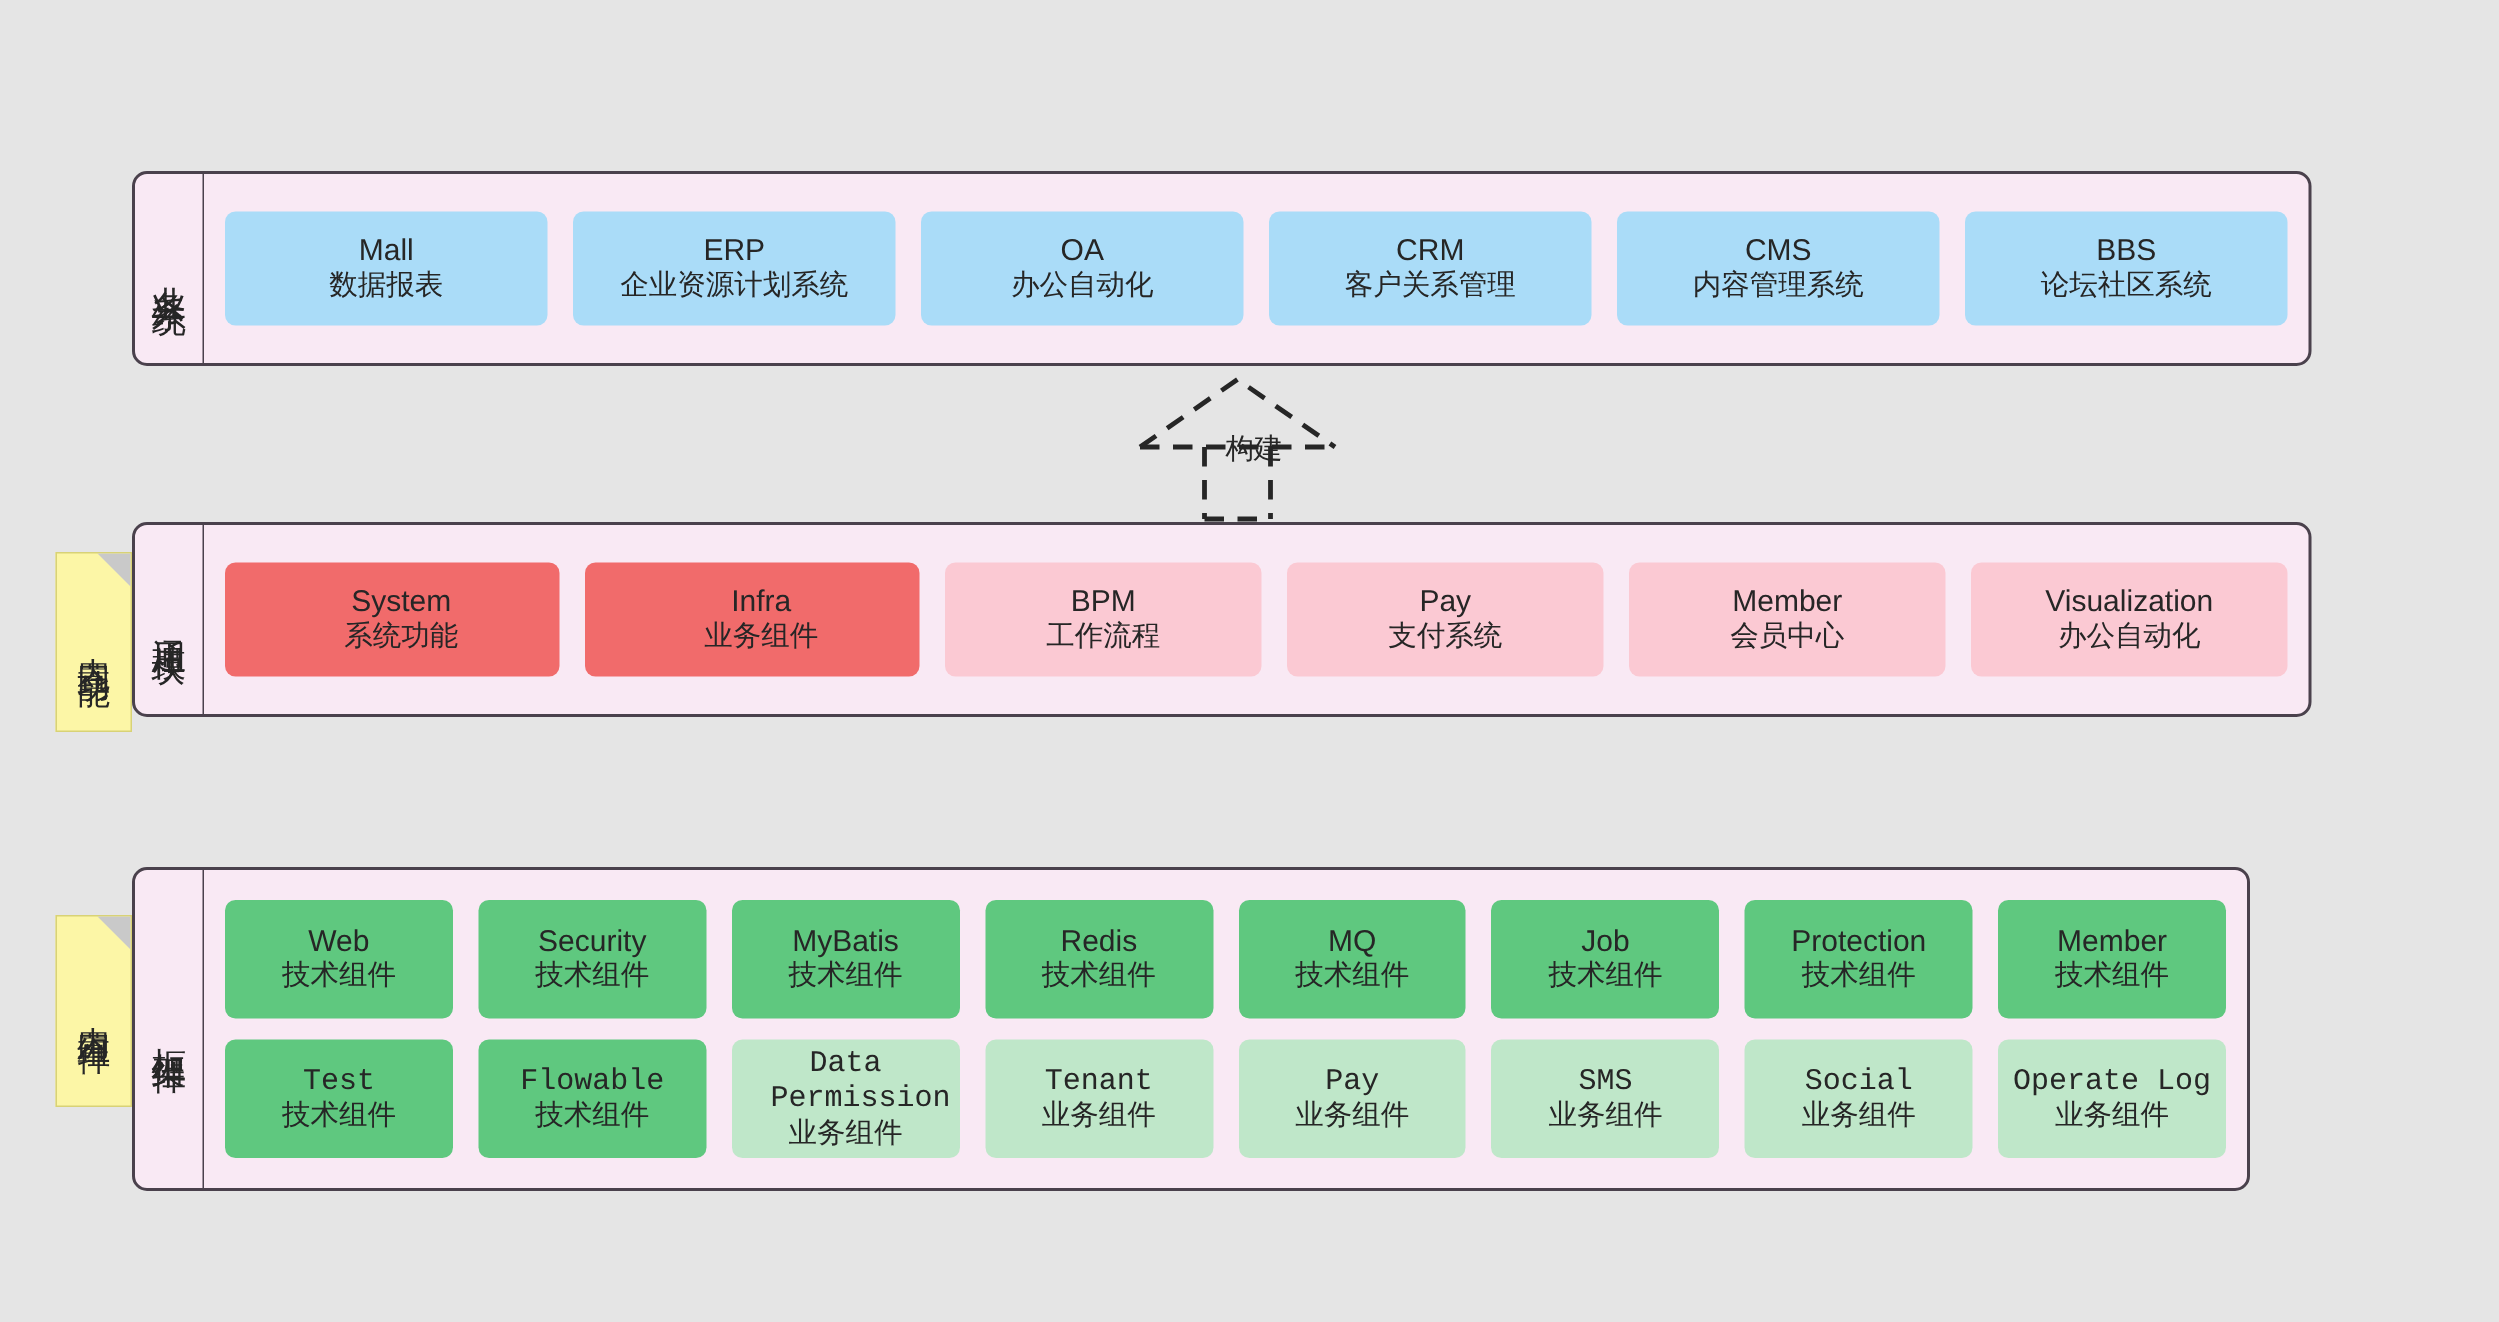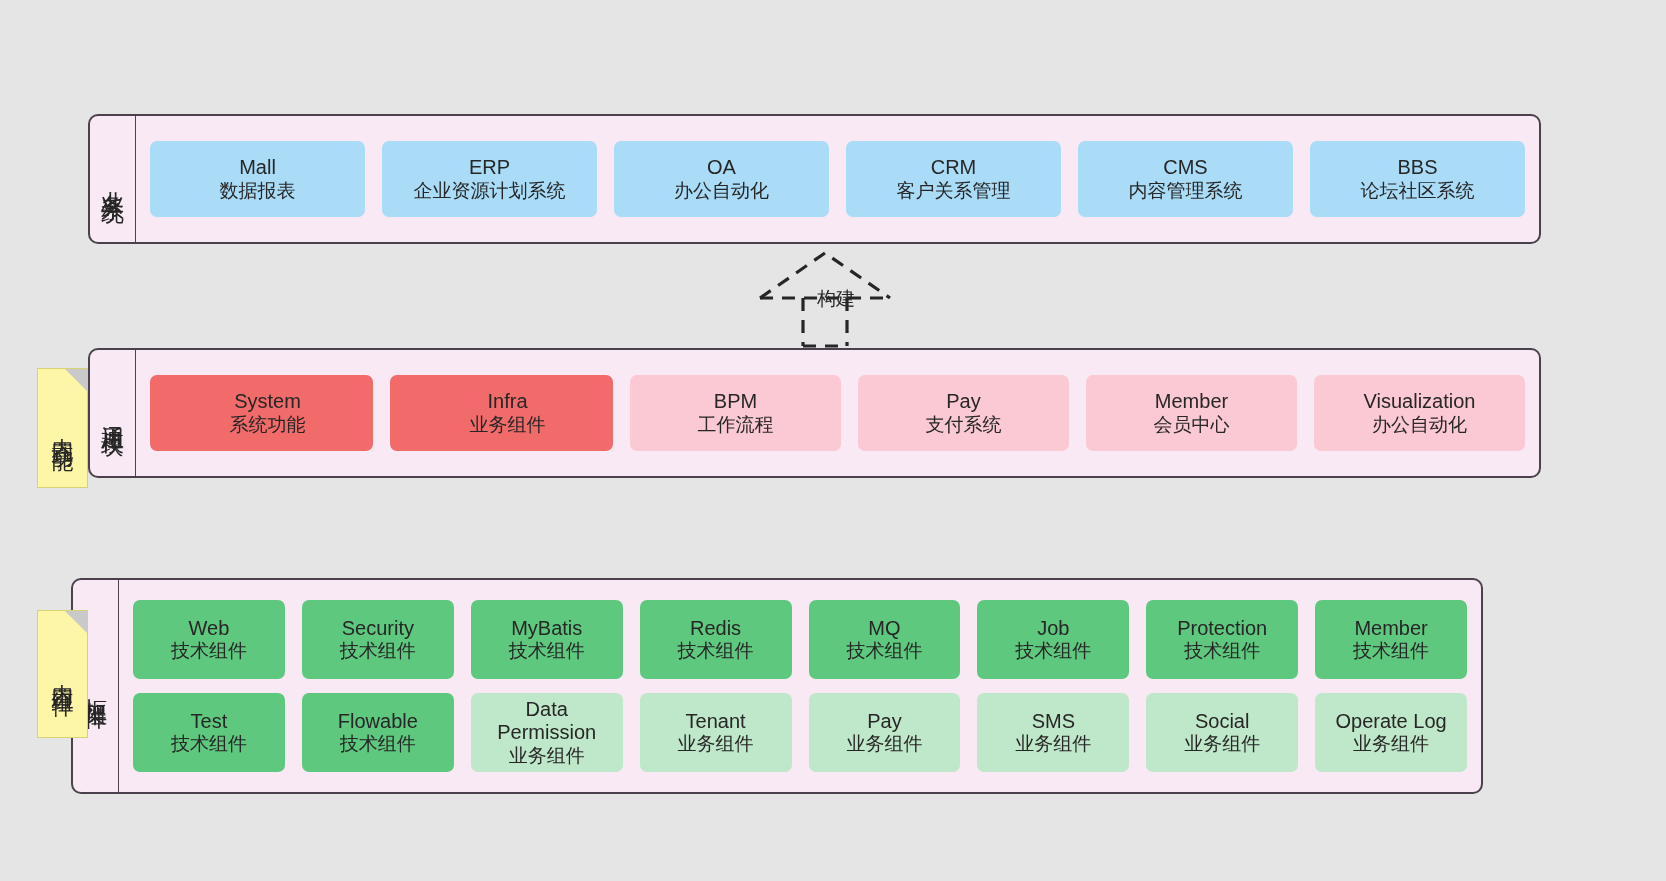--- a/index.html
+++ b/index.html
@@ -61,21 +61,21 @@
     padding: 0 14px;
     box-sizing: border-box;
   }
 
   .row {
     display: flex;
     flex-direction: row;
     gap: 17px;
     align-items: stretch;
   }
-  .row + .row { margin-top: 14px; }
+  .row + .row { margin-top: 14px; font-family: Liberation Mono, monospace; }
 
   
   .card {
     flex: 1 1 0;
     border-radius: 7px;
     display: flex;
     flex-direction: column;
     align-items: center;
     justify-content: center;
     text-align: center;
@@ -89,21 +89,21 @@
 
   .c-blue        { background: #aadcf8; }
   .c-red         { background: #f16b6b; padding-left: 16px; }
   .c-pink        { background: #fbc9d3; }
   .c-green       { background: #5fc87f; }
   .c-lightgreen  { background: #bfe7c9; }
 
   
   #band-business { left: 88px;  top: 114px; width: 1453px; height: 130px; }
   #band-common   { left: 88px;  top: 348px; width: 1453px; height: 130px; }
-  #band-framework{ left: 71px;  top: 578px; width: 1412px; height: 216px; }
+  #band-framework{ left: 88px;  top: 578px; width: 1412px; height: 216px; }
 
   #band-business .card, #band-common .card { height: 76px; }
   #band-framework .card { height: 79px; }
 
   
   .note {
     position: absolute;
     background: #fcf6a6;
     border: 1px solid #d8d276;
     box-sizing: border-box;

